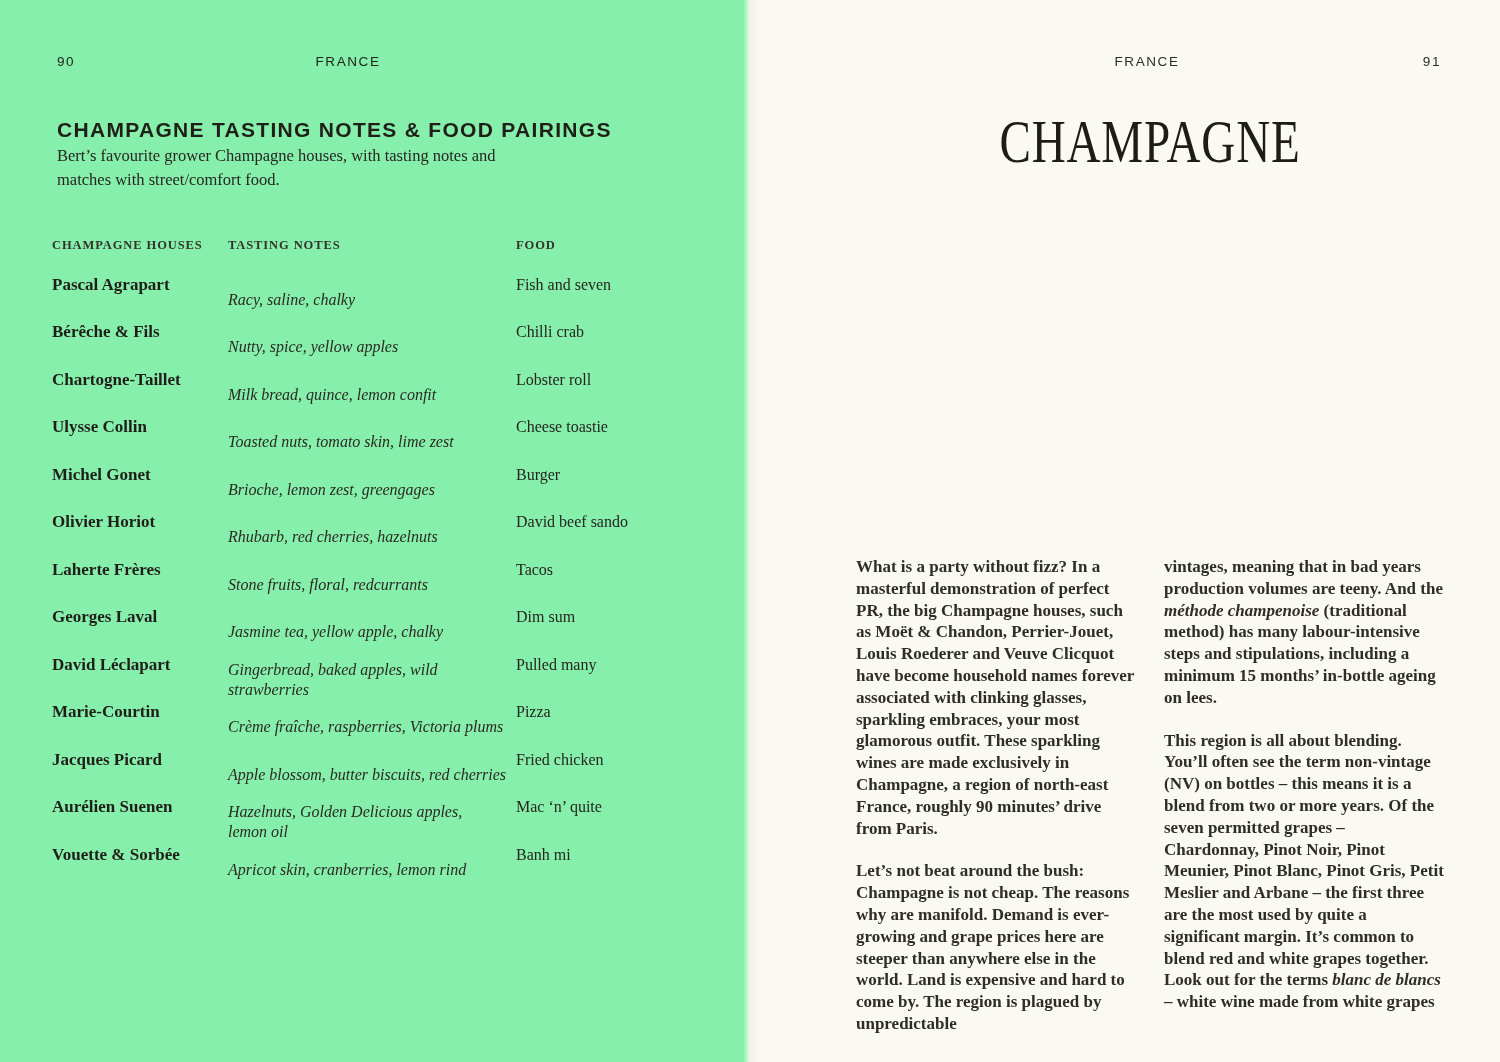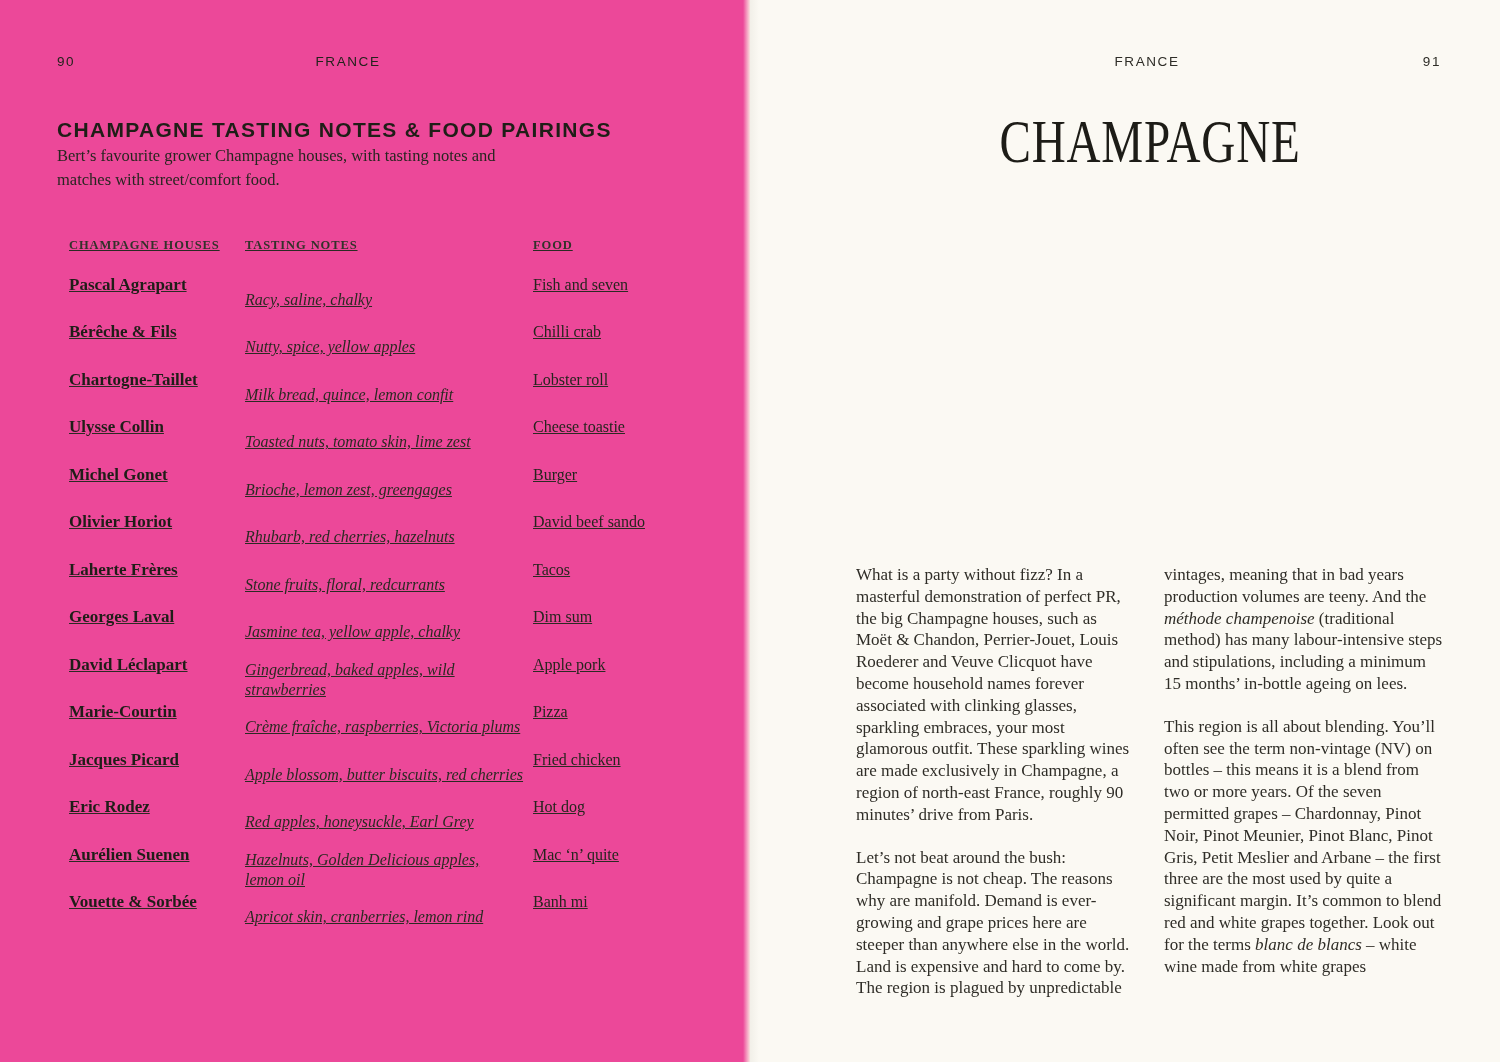--- a/index.html
+++ b/index.html
@@ -6,21 +6,21 @@
   html,body { width:1500px; height:1062px; }
   body {
     display:flex;
     font-family:"Liberation Serif", serif;
     color:#2b2a23;
     overflow:hidden;
   }
 
   
   .page { position:relative; width:750px; height:1062px; }
-  .page-left  { background:#ec4899; }
+  .page-left  { background:#86efac; }
   .page-right { background:#fbf9f3; }
   .page-left::after {
     content:""; position:absolute; top:0; right:0; bottom:0; width:7px;
     background:linear-gradient(to right, rgba(255,255,255,0), rgba(252,252,235,.85));
     pointer-events:none;
   }
   .page-right::before {
     content:""; position:absolute; top:0; left:0; bottom:0; width:9px;
     background:linear-gradient(to right, rgba(90,85,60,.06), rgba(90,85,60,0));
     pointer-events:none;
@@ -44,21 +44,21 @@
     font-family:"Liberation Sans", sans-serif;
     font-size:21px; font-weight:600; letter-spacing:1.3px;
     color:#1f1e17;
   }
   .lp-subtitle {
     position:absolute; left:57px; top:144px; width:500px;
     font-size:16.5px; line-height:24px; color:#272620;
     white-space:pre-line;
   }
 
-  .pairing-table { position:absolute; left:69px; top:238px; width:634px;text-decoration:underline; }
+  .pairing-table { position:absolute; left:52px; top:238px; width:634px; }
   .t-head { display:flex; height:14px; margin-bottom:9px; }
   .th {
     font-size:12.5px; font-weight:600; letter-spacing:0.9px;
     color:#33322a; line-height:14px;
   }
   .t-row { display:flex; align-items:center; height:47.5px; }
   .col-house { width:176px; }
   .col-notes { width:288px; }
   .col-food  { flex:1; }
   .cell-house { font-size:17px; font-weight:700; color:#1f1e18; }
@@ -71,21 +71,21 @@
     transform:translateX(-50%) scaleX(0.76);
     font-family:"Liberation Serif", serif;
     font-size:62px; font-weight:400; letter-spacing:1px;
     color:#1d1c17; white-space:nowrap;
   }
   .rp-columns {
     position:absolute; left:106px; top:556px; width:588px;
     display:flex; gap:28px;
   }
   .rp-col { width:280px; font-size:17px; line-height:21.8px; color:#2f2d27; }
-  .rp-col p { margin:8px 0 21px 0; }
+  .rp-col p { margin:0 0 21px 0;font-weight:bold; }
   .rp-col .it { font-style:italic; }
 </style>
 </head>
 <body>
 
 <div class="page page-left">
   <div class="pagenum pn-left">90</div>
   <div class="runhead rh-left">FRANCE</div>
 
   <h1 class="lp-title">CHAMPAGNE TASTING NOTES &amp; FOOD PAIRINGS</h1>
@@ -145,40 +145,35 @@
   <div class="t-row">
     <div class="cell-house col-house">Georges Laval</div>
     <div class="cell-notes col-notes">Jasmine tea, yellow apple, chalky</div>
     <div class="cell-food col-food">Dim sum</div>
   </div>
 
   <div class="t-row">
     <div class="cell-house col-house">David Léclapart</div>
     <div class="cell-notes col-notes">Gingerbread, baked apples, wild
 strawberries</div>
-    <div class="cell-food col-food">Apple pork</div>
+    <div class="cell-food col-food">Pulled many</div>
   </div>
 
   <div class="t-row">
     <div class="cell-house col-house">Marie-Courtin</div>
     <div class="cell-notes col-notes">Crème fraîche, raspberries, Victoria plums</div>
     <div class="cell-food col-food">Pizza</div>
   </div>
 
   <div class="t-row">
     <div class="cell-house col-house">Jacques Picard</div>
     <div class="cell-notes col-notes">Apple blossom, butter biscuits, red cherries</div>
     <div class="cell-food col-food">Fried chicken</div>
   </div>
 
-  <div class="t-row">
-    <div class="cell-house col-house">Eric Rodez</div>
-    <div class="cell-notes col-notes">Red apples, honeysuckle, Earl Grey</div>
-    <div class="cell-food col-food">Hot dog</div>
-  </div>
 
   <div class="t-row">
     <div class="cell-house col-house">Aurélien Suenen</div>
     <div class="cell-notes col-notes">Hazelnuts, Golden Delicious apples,
 lemon oil</div>
     <div class="cell-food col-food">Mac ‘n’ quite</div>
   </div>
 
   <div class="t-row">
     <div class="cell-house col-house">Vouette &amp; Sorbée</div>

